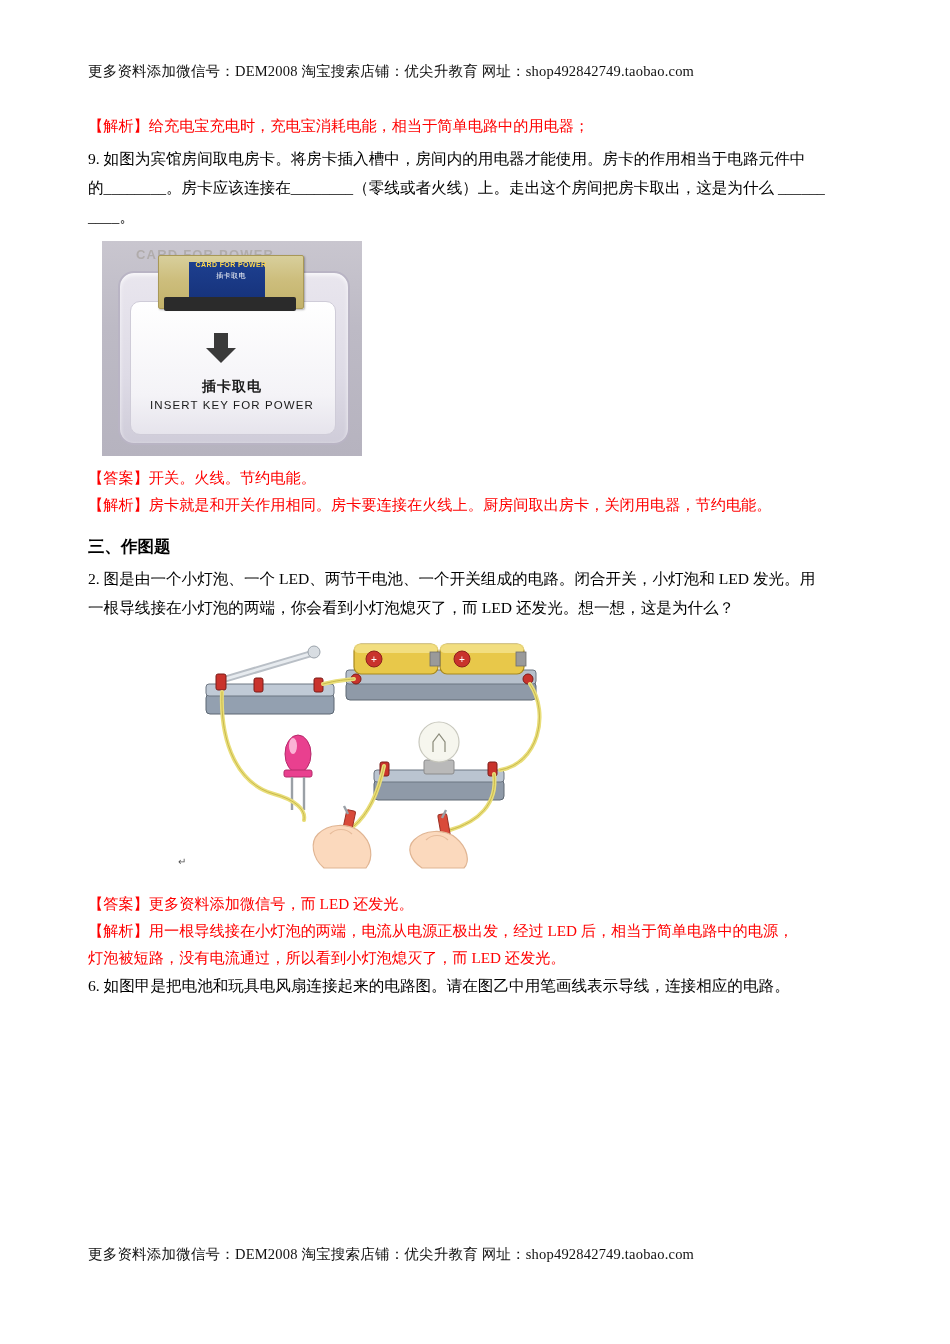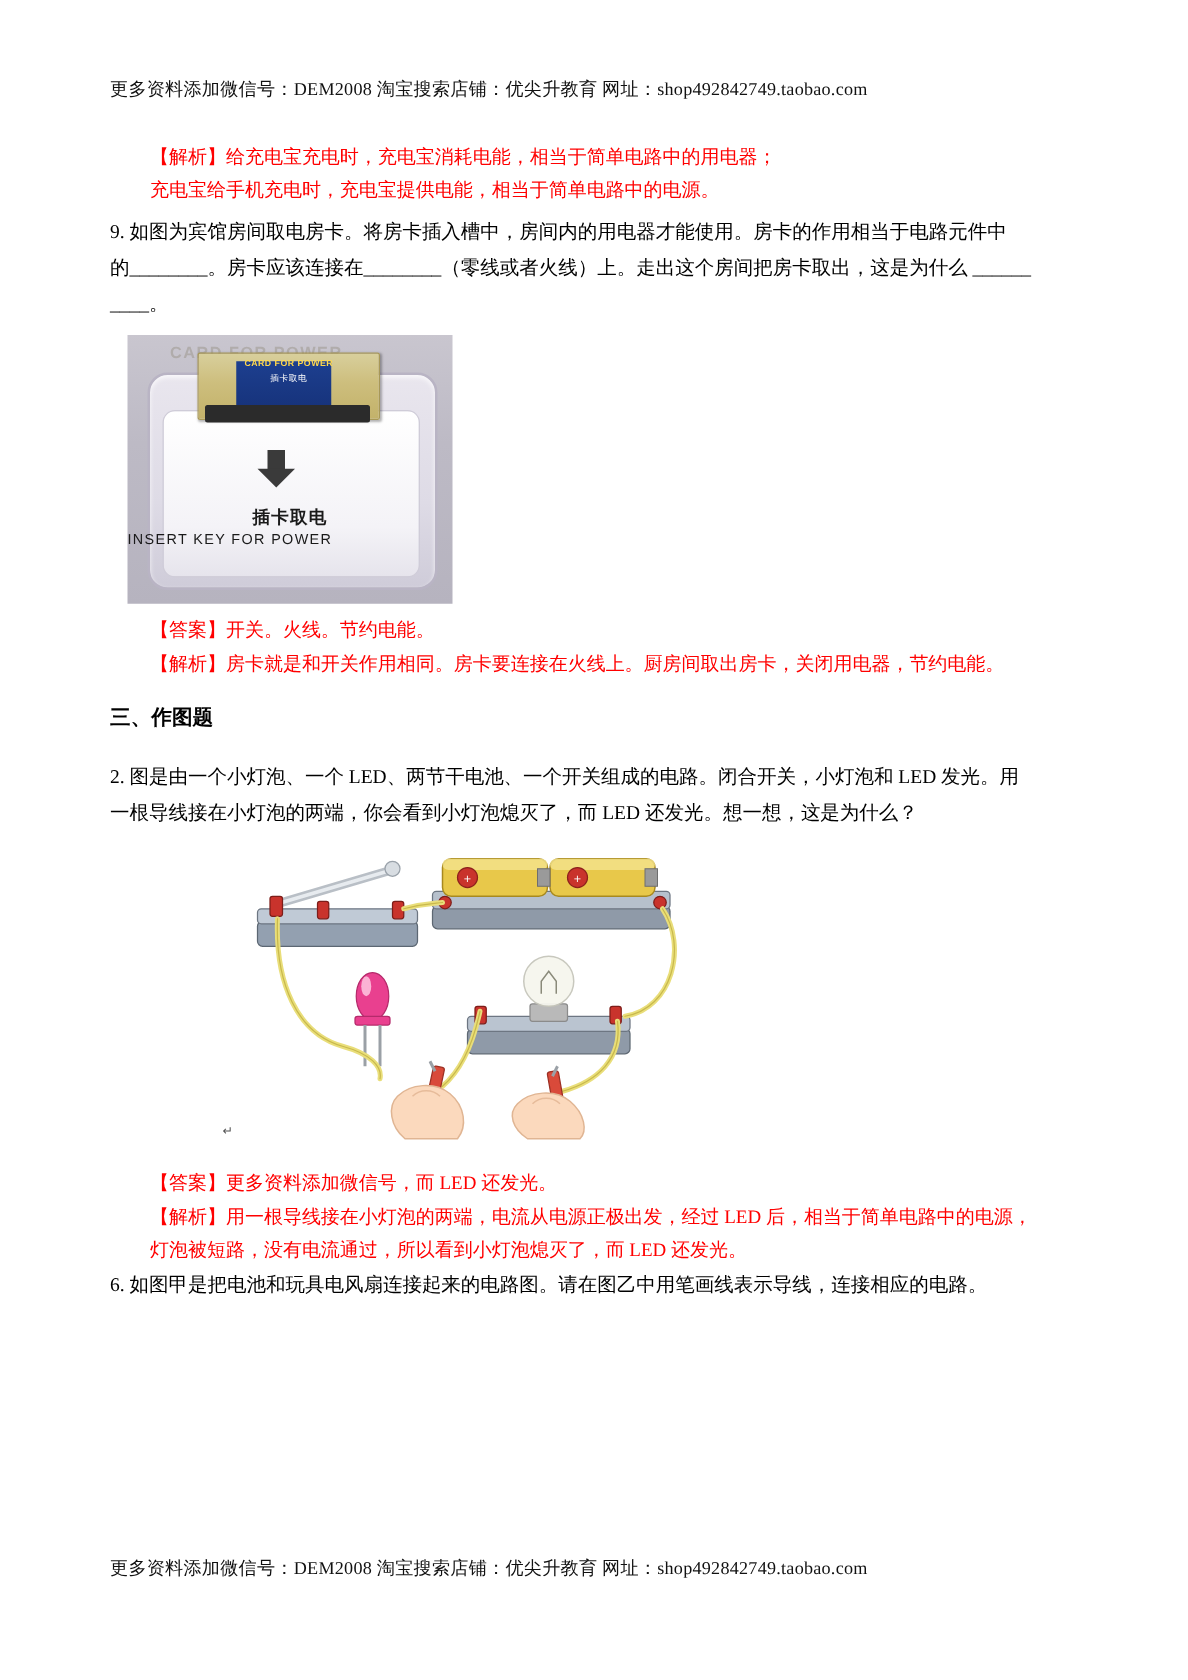--- a/index.html
+++ b/index.html
@@ -46,36 +46,35 @@
     position: absolute;
     left: 88px;
     top: 112px;
     width: 775px;
   }
   .red {
     color: #ff0000;
     font-size: 15.2px;
     line-height: 27px;
     font-family: "Liberation Serif", serif;
-    margin-left: 32px;
   }
   .blk {
     color: #000;
     font-size: 15.6px;
     line-height: 29px;
     font-family: "Liberation Serif", serif;
     text-align: justify;
   }
   .sec-title {
     color: #000;
     font-size: 16.5px;
     font-weight: bold;
     line-height: 30px;
     margin-top: 14px;
-    margin-bottom: 18px;
+    margin-bottom: 2px;
   }
   .gap-s { height: 5px; }
   .gap-m { height: 12px; }
 
   
   .fig-card {
     position: relative;
     width: 260px;
     height: 215px;
     margin: 10px 0 8px 14px;
@@ -179,20 +178,21 @@
     font-size: 14px;
     font-weight: bold;
     color: #1a1a1a;
     font-family: "Liberation Sans", sans-serif;
     letter-spacing: 1px;
   }
   .fig-card .en-label {
     position: absolute;
     left: 0; top: 158px;
     width: 260px;
+    text-align: center;
     font-size: 11.5px;
     color: #1a1a1a;
     font-family: "Liberation Sans", sans-serif;
     letter-spacing: 1.1px;
   }
 
   
   .fig-circuit {
     position: relative;
     width: 420px;
@@ -209,21 +209,20 @@
 </head>
 <body>
 
 <div class="page">
 
   <div class="hdr">更多资料添加微信号：DEM2008 淘宝搜索店铺：优尖升教育 网址：shop492842749.taobao.com</div>
 
   <div class="content">
 
     <div class="red">【解析】给充电宝充电时，充电宝消耗电能，相当于简单电路中的用电器；</div>
-    <div class="red">充电宝给手机充电时，充电宝提供电能，相当于简单电路中的电源。</div>
 
     <div class="gap-s"></div>
 
     <div class="blk">9. 如图为宾馆房间取电房卡。将房卡插入槽中，房间内的用电器才能使用。房卡的作用相当于电路元件中</div>
     <div class="blk">的________。房卡应该连接在________（零线或者火线）上。走出这个房间把房卡取出，这是为什么 ______</div>
     <div class="blk">____。</div>
 
     <div class="fig-card">
       <div class="ghost">CARD FOR POWER</div>
       <div class="wallplate"></div>

